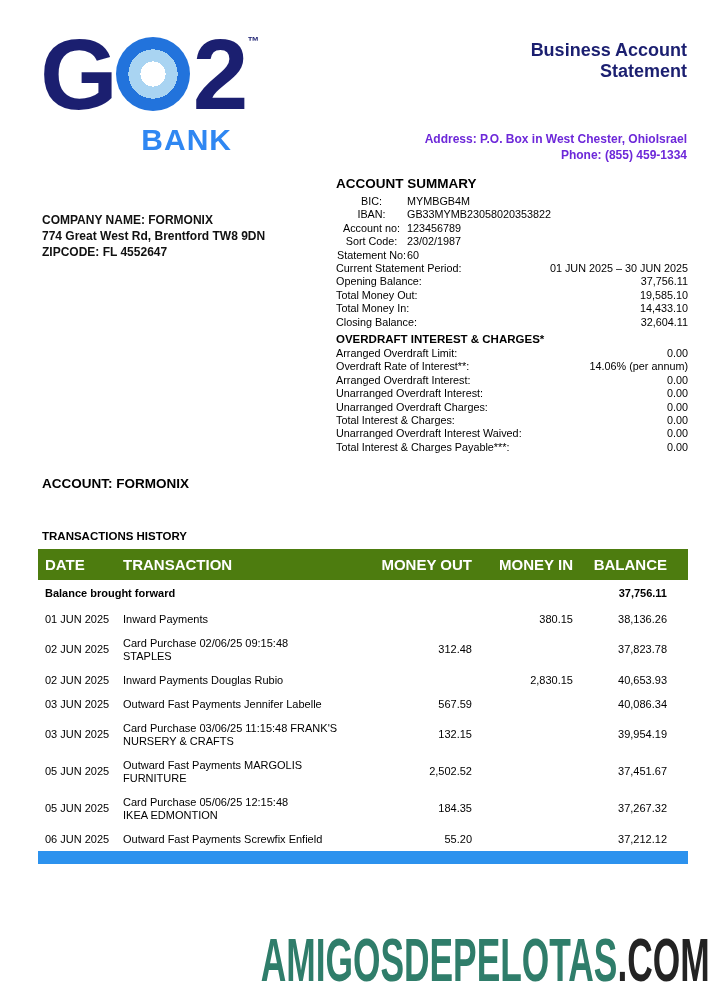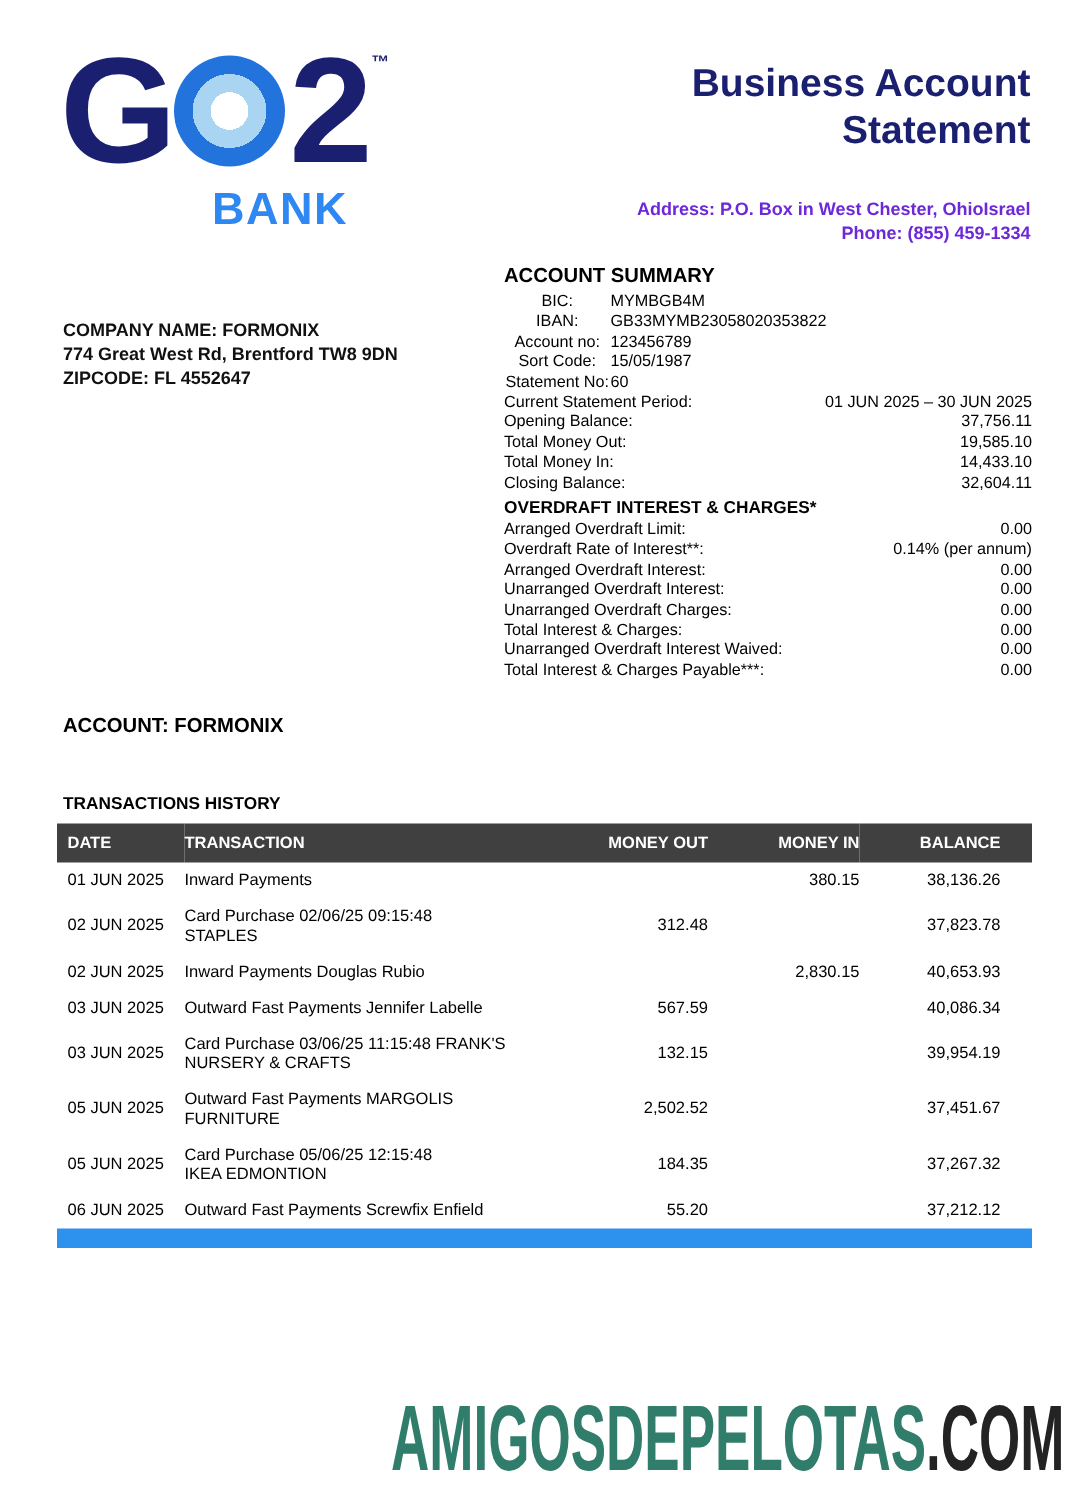--- a/index.html
+++ b/index.html
@@ -13,21 +13,21 @@
   .logo-row { display:flex; align-items:center; color:#1b1f70; font-weight:bold;
               font-size:100px; line-height:0.92; letter-spacing:-5px; }
   .logo-circle { width:74px; height:74px; border-radius:50%; flex:none; margin:0 3px;
     background:radial-gradient(circle, #ffffff 0 24%, #a9d4f2 24% 47%, #2273dc 47% 72%, #1b1f70 72% 100%); }
   .logo-tm { font-size:12px; letter-spacing:0; align-self:flex-start; margin:8px 0 0 4px; }
   .logo-bank { text-align:right; color:#2f87f2; font-weight:bold; font-size:30px;
                letter-spacing:1px; margin-top:3px; padding-right:4px; }
 
   
   .title { position:absolute; top:40px; right:33px; text-align:right; color:#1b1f70;
-           font-size:26px; font-weight:bold; line-height:1.18; }
+           font-size:18px; font-weight:bold; line-height:1.18; }
   .hdr-address { position:absolute; top:132px; right:33px; text-align:right;
                  font-size:12px; font-weight:bold; line-height:1.3; color:#6d28d9; }
 
   
   .company { position:absolute; left:42px; top:213px; font-size:12px; font-weight:bold;
              line-height:1.32; color:#111; }
   .company .addr { margin-top:16px; }
 
   
   .summary  { position:absolute; left:336px; top:176px; width:352px; }
@@ -41,21 +41,21 @@
 
   
   .account-heading { position:absolute; left:42px; top:476px; font-size:13.5px; font-weight:bold; }
   .tx-heading { position:absolute; left:42px; top:530px; font-size:11.5px; font-weight:bold; }
 
   
   .tx-wrap { position:absolute; left:38px; top:549px; width:650px; }
   table.tx { border-collapse:collapse; width:650px; table-layout:fixed; }
   .col-date{width:85px;} .col-txn{width:217px;} .col-out{width:132px;}
   .col-in{width:101px;} .col-bal{width:115px;}
-  table.tx th { background:#404040; color:#fff; font-size:11px; font-weight:bold;
+  table.tx th { background:#4d7c0f; color:#fff; font-size:15px; font-weight:bold;
                 padding:7px 0; text-align:left; }
   table.tx th.r, table.tx td.r { text-align:right; }
   table.tx th.pl, table.tx td.pl { padding-left:7px; }
   table.tx th.pr, table.tx td.pr { padding-right:21px; }
   table.tx td { font-size:11px; line-height:13px; padding:5.5px 0; vertical-align:middle; }
   td.txn { white-space:pre-line; }
   tr.bf td { font-weight:bold; padding-top:7px; padding-bottom:7px; }
   .table-bar { width:650px; height:13px; background:#2c92ee; }
 
   
@@ -105,21 +105,21 @@
         <div class="kv-row">
           <span class="kv-label w85">IBAN:</span>
           <span class="kv-value">GB33MYMB23058020353822</span>
         </div>
         <div class="kv-row">
           <span class="kv-label w85">Account no:</span>
           <span class="kv-value">123456789</span>
         </div>
         <div class="kv-row">
           <span class="kv-label w85">Sort Code:</span>
-          <span class="kv-value">15/05/1987</span>
+          <span class="kv-value">23/02/1987</span>
         </div>
         <div class="kv-row">
           <span class="kv-label w85">Statement No:</span>
           <span class="kv-value">60</span>
         </div>
         <div class="kv-row">
           <span class="kv-label">Current Statement Period:</span>
           <span class="kv-value right">01 JUN 2025 – 30 JUN 2025</span>
         </div>
         <div class="kv-row">
@@ -143,21 +143,21 @@
 
   <div class="overdraft">
     <div class="sec-title-sm">OVERDRAFT INTEREST &amp; CHARGES*</div>
     <div>
         <div class="kv-row">
           <span class="kv-label">Arranged Overdraft Limit:</span>
           <span class="kv-value right">0.00</span>
         </div>
         <div class="kv-row">
           <span class="kv-label">Overdraft Rate of Interest**:</span>
-          <span class="kv-value right">0.14% (per annum)</span>
+          <span class="kv-value right">14.06% (per annum)</span>
         </div>
         <div class="kv-row">
           <span class="kv-label">Arranged Overdraft Interest:</span>
           <span class="kv-value right">0.00</span>
         </div>
         <div class="kv-row">
           <span class="kv-label">Unarranged Overdraft Interest:</span>
           <span class="kv-value right">0.00</span>
         </div>
         <div class="kv-row">
@@ -194,20 +194,26 @@
       <thead>
         <tr>
           <th class="pl">DATE</th>
           <th>TRANSACTION</th>
           <th class="r">MONEY OUT</th>
           <th class="r">MONEY IN</th>
           <th class="r pr">BALANCE</th>
         </tr>
       </thead>
       <tbody>
+        <tr class="bf">
+          <td class="pl" colspan="2">Balance brought forward</td>
+          <td class="r"></td>
+          <td class="r"></td>
+          <td class="r pr">37,756.11</td>
+        </tr>
       <tr>
             <td class="pl">01 JUN 2025</td>
             <td class="txn">Inward Payments</td>
             <td class="r"></td>
             <td class="r">380.15</td>
             <td class="r pr">38,136.26</td>
           </tr>
           <tr>
             <td class="pl">02 JUN 2025</td>
             <td class="txn">Card Purchase 02/06/25 09:15:48

